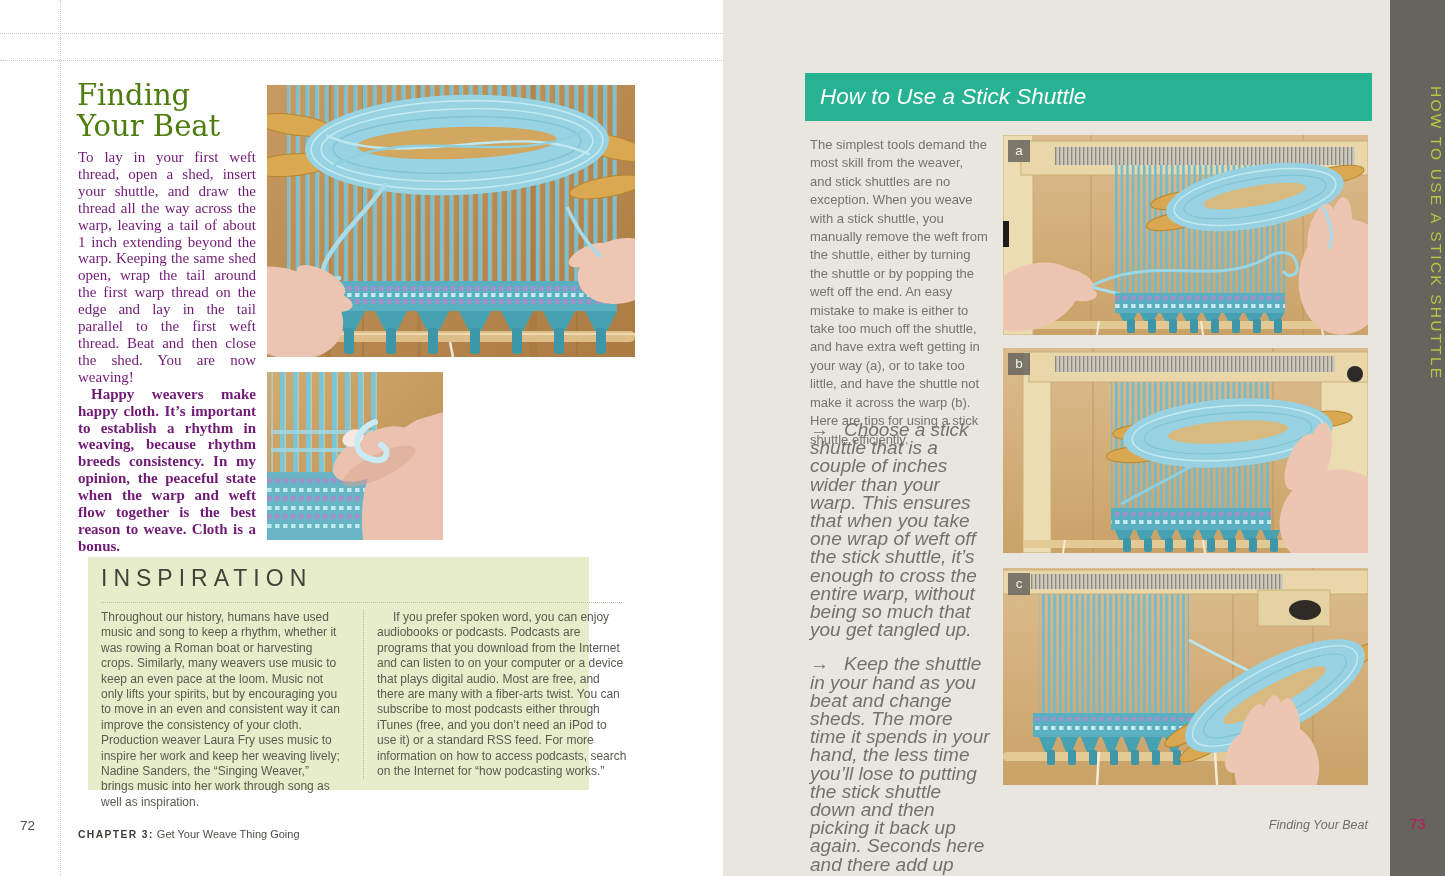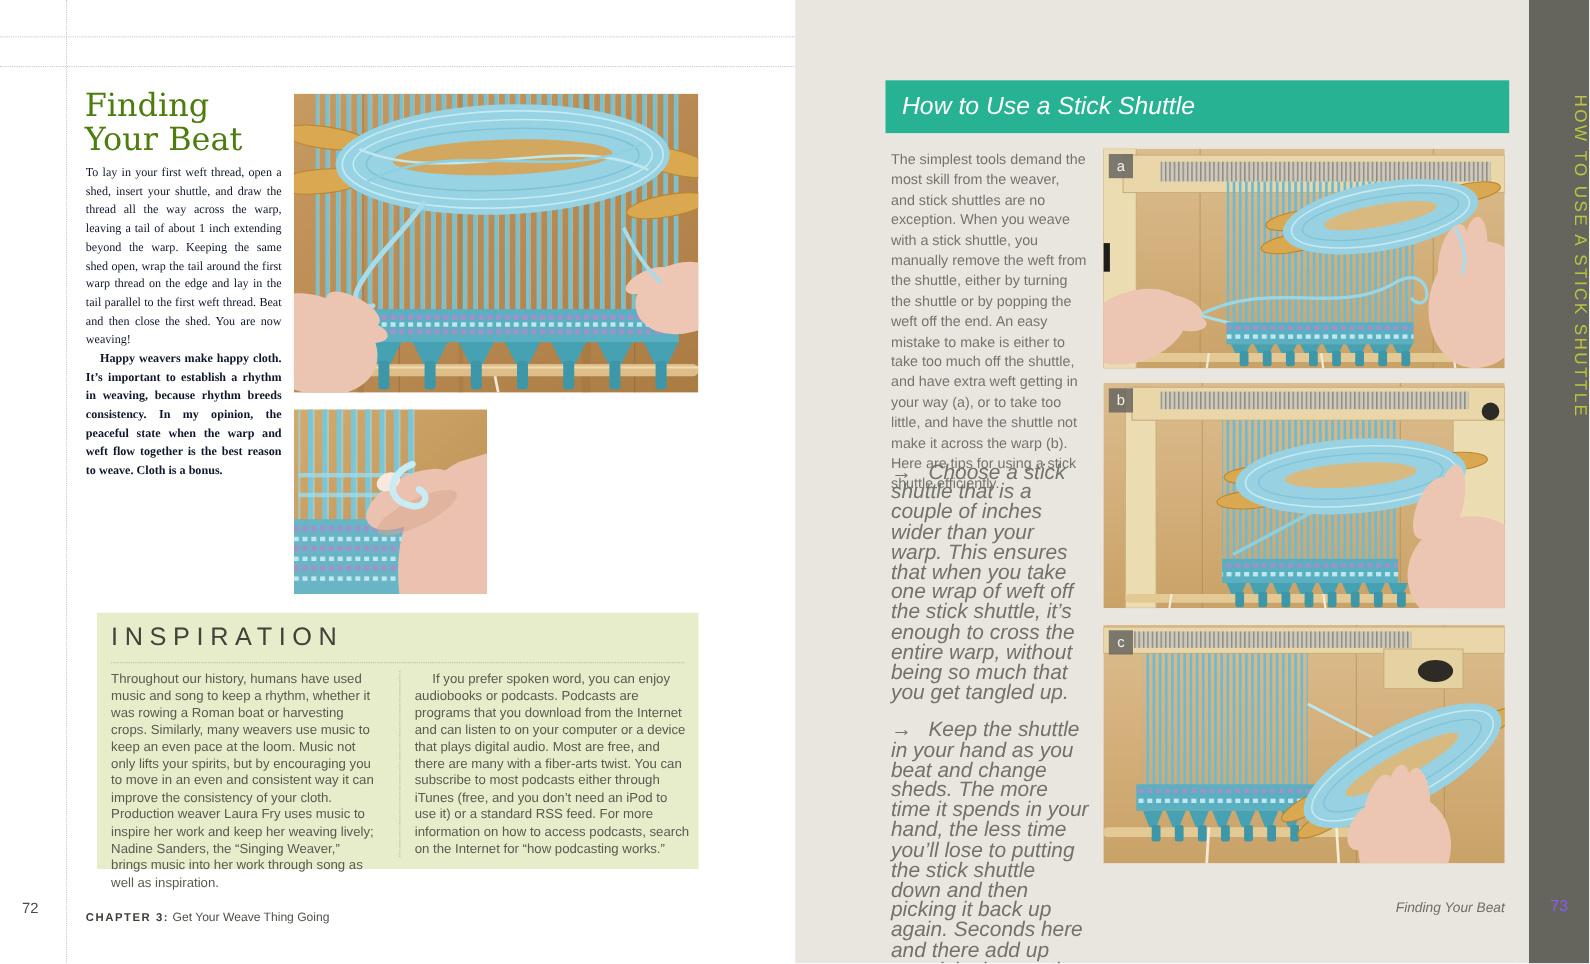--- a/index.html
+++ b/index.html
@@ -10,39 +10,39 @@
   .gh{border-top:1px dotted #c9c8c3;height:0;}
   .gv{border-left:1px dotted #c9c8c3;width:0;}
 
   
   .right-bg{position:absolute;left:723px;top:0;width:667px;height:876px;background:#e9e5df;}
   .sidebar{position:absolute;left:1390px;top:0;width:55px;height:876px;background:#66655d;}
   .sidebar-title{position:absolute;left:1390px;top:86px;width:55px;height:560px;
       writing-mode:vertical-rl;color:#b9c542;font-size:15.5px;letter-spacing:2.2px;
       padding-left:19px;box-sizing:border-box;}
   .sidebar-num{position:absolute;left:1390px;top:816px;width:55px;text-align:center;
-      font-size:14.5px;color:#8b5cf6;}
+      font-size:14.5px;color:#be185d;}
 
   
   .lp-title{position:absolute;left:77px;top:80px;font-family:"DejaVu Serif",serif;
       font-size:29px;line-height:31px;color:#4d7c0f;}
   .lp-body{position:absolute;left:78px;top:149px;width:178px;font-family:"Liberation Serif",serif;
-      font-size:11px;line-height:16.9px;color:#0f172a;text-align:justify;}
+      font-size:15px;line-height:16.9px;color:#701a75;text-align:justify;}
   .lp-body p{margin:0;}
   .lp-body p + p{text-indent:13px;font-weight:bold;}
 
   .photo{position:absolute;overflow:hidden;}
   .photo svg{display:block;}
   #photo1{left:267px;top:85px;width:368px;height:272px;}
   #photo2{left:267px;top:372px;width:176px;height:168px;}
 
   .caption{position:absolute;left:459px;top:370px;width:181px;border-top:1px dotted #bcbcb5;
       padding-top:8px;font-style:italic;font-size:11.6px;line-height:14.8px;color:#4e4e47;}
 
-  .insp{position:absolute;left:88px;top:557px;width:547px;height:233px;background:#e7edca;}
+  .insp{position:absolute;left:88px;top:557px;width:501px;height:233px;background:#e7edca;}
   .insp-head{position:absolute;left:13px;top:8px;font-size:23px;letter-spacing:6px;
       color:#41423a;font-weight:400;}
   .insp-rule{position:absolute;left:13px;top:45px;width:521px;border-top:1px dotted #b4ba9a;}
   .insp-col{position:absolute;top:53px;font-size:12px;line-height:15.4px;color:#595a50;}
   .insp-col1{left:13px;width:240px;}
   .insp-col2{left:275px;width:250px;padding-left:13px;border-left:1px dotted #b4ba9a;
       text-indent:16px;}
 
   .lp-footer-num{position:absolute;left:20px;top:818px;font-size:13.5px;color:#4b4b45;}
   .lp-footer-ch{position:absolute;left:78px;top:828px;font-size:11px;color:#50504a;}

